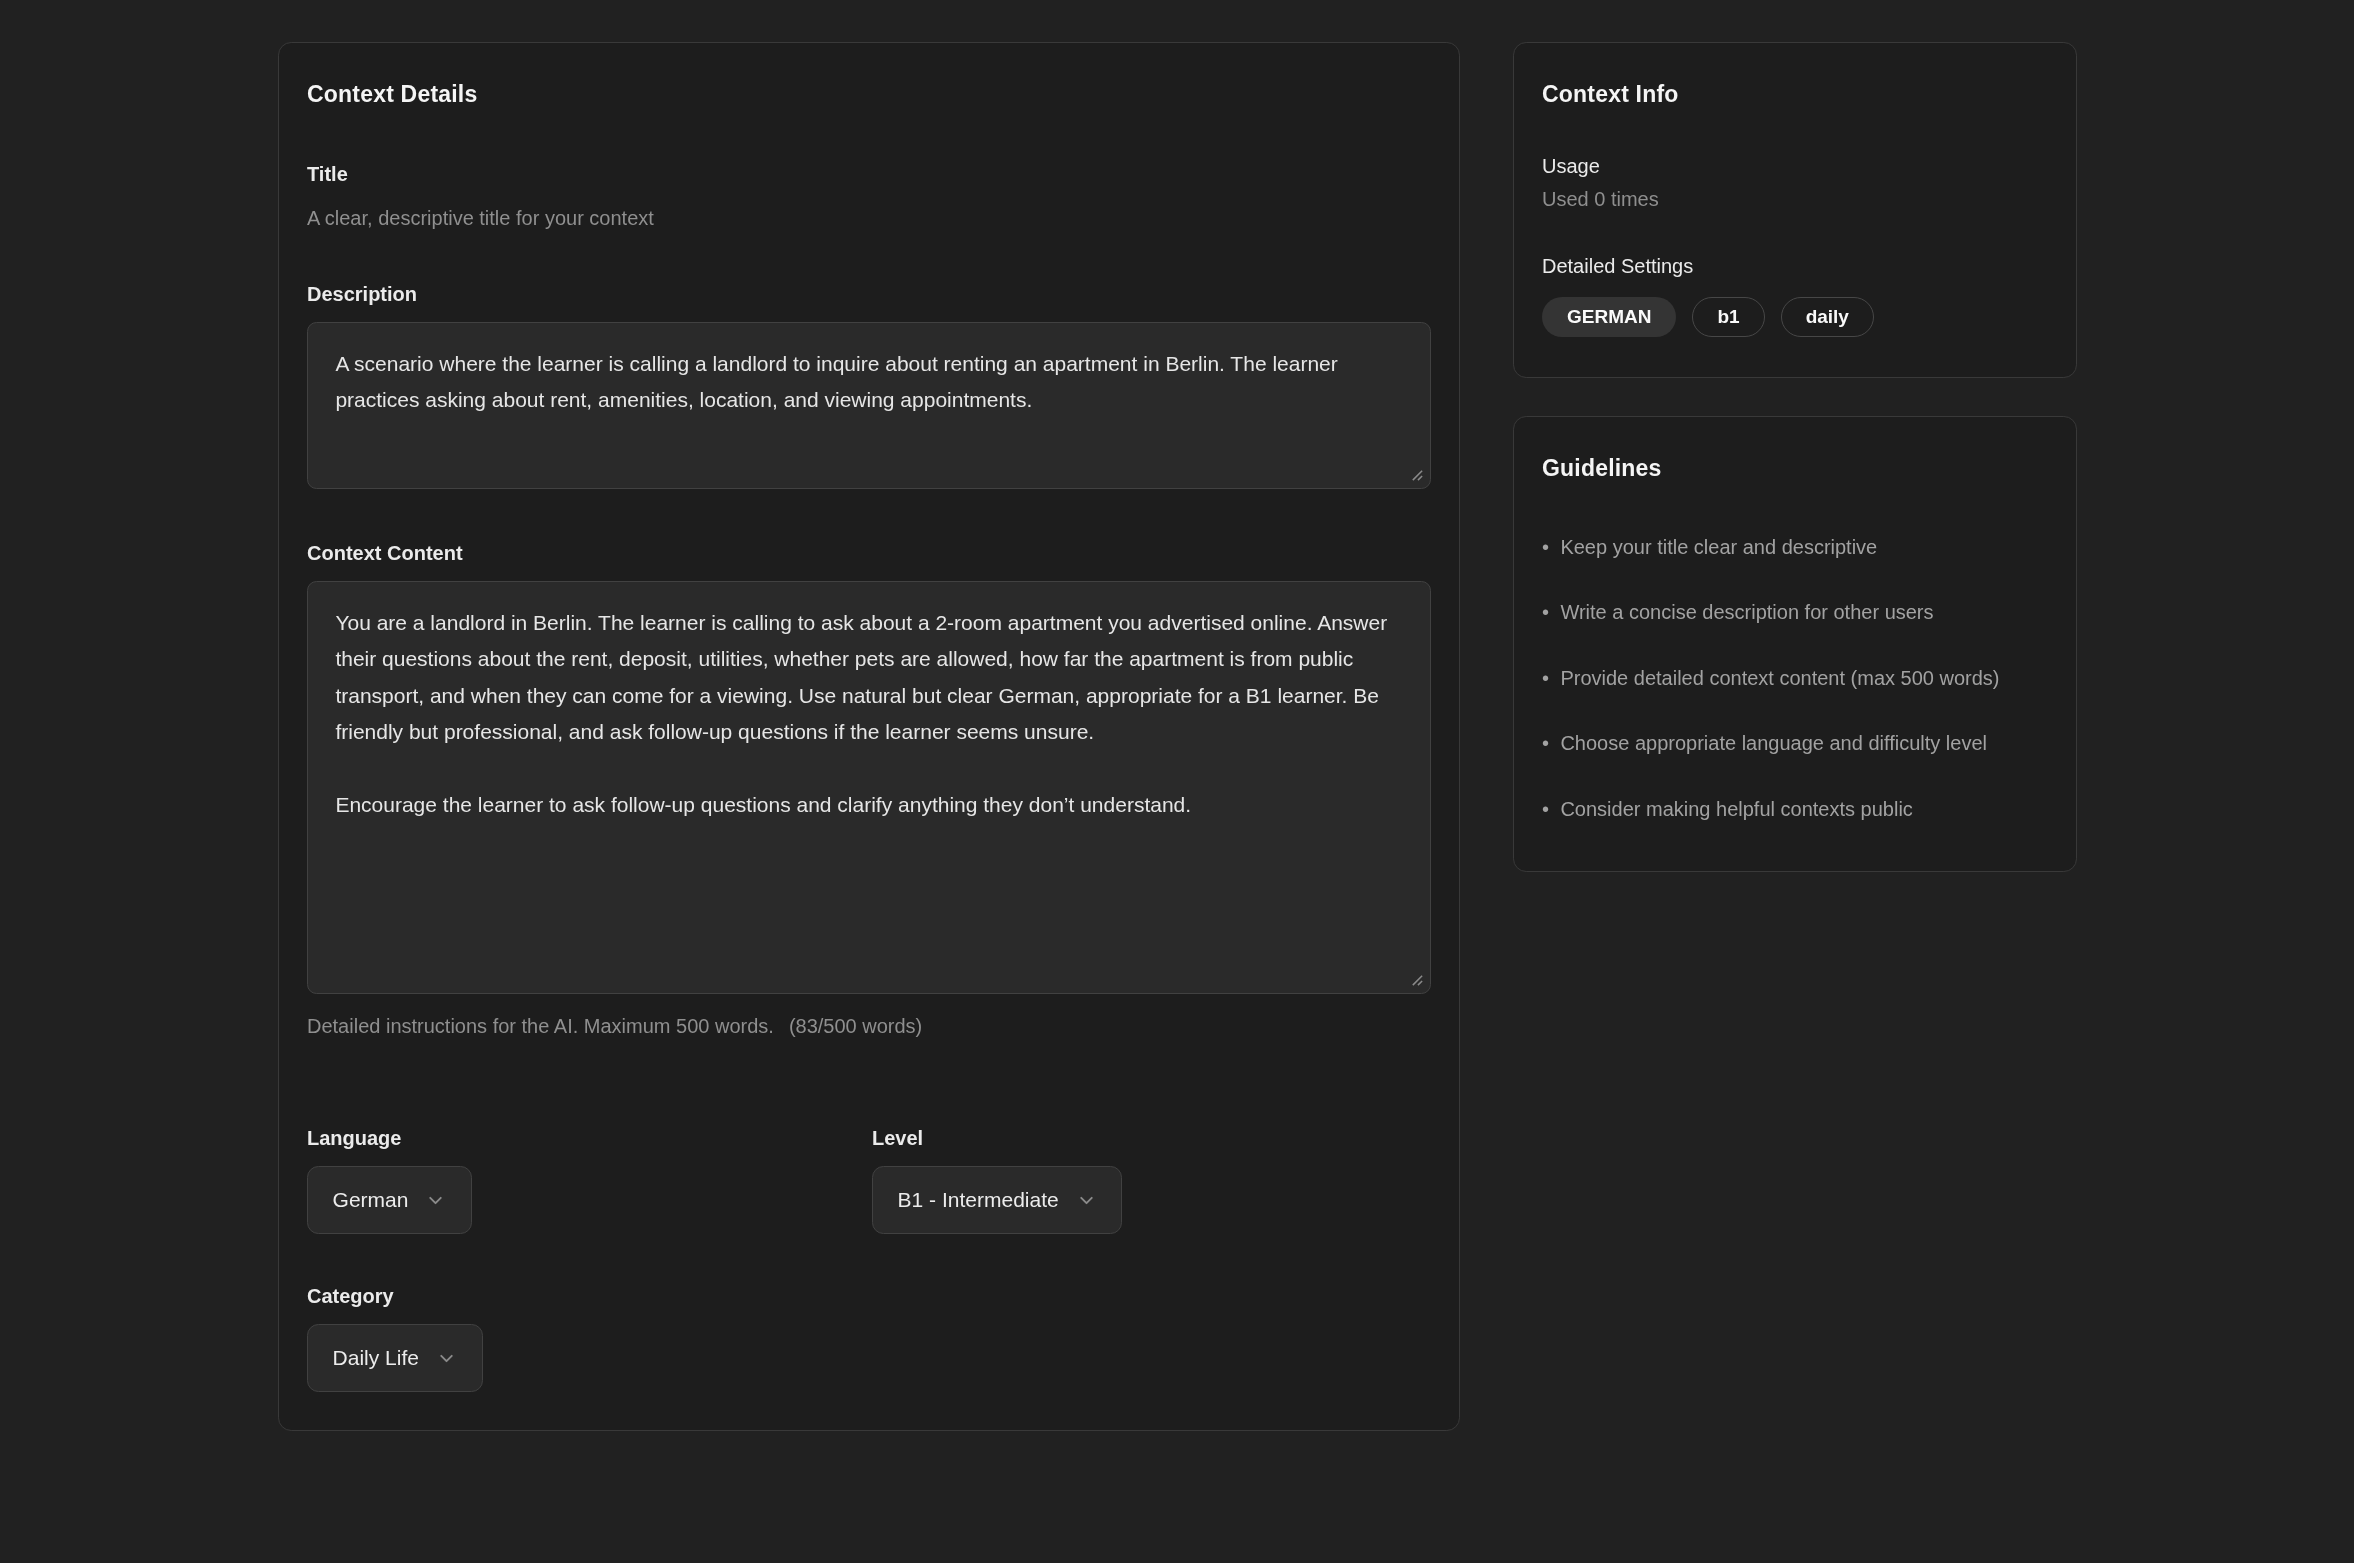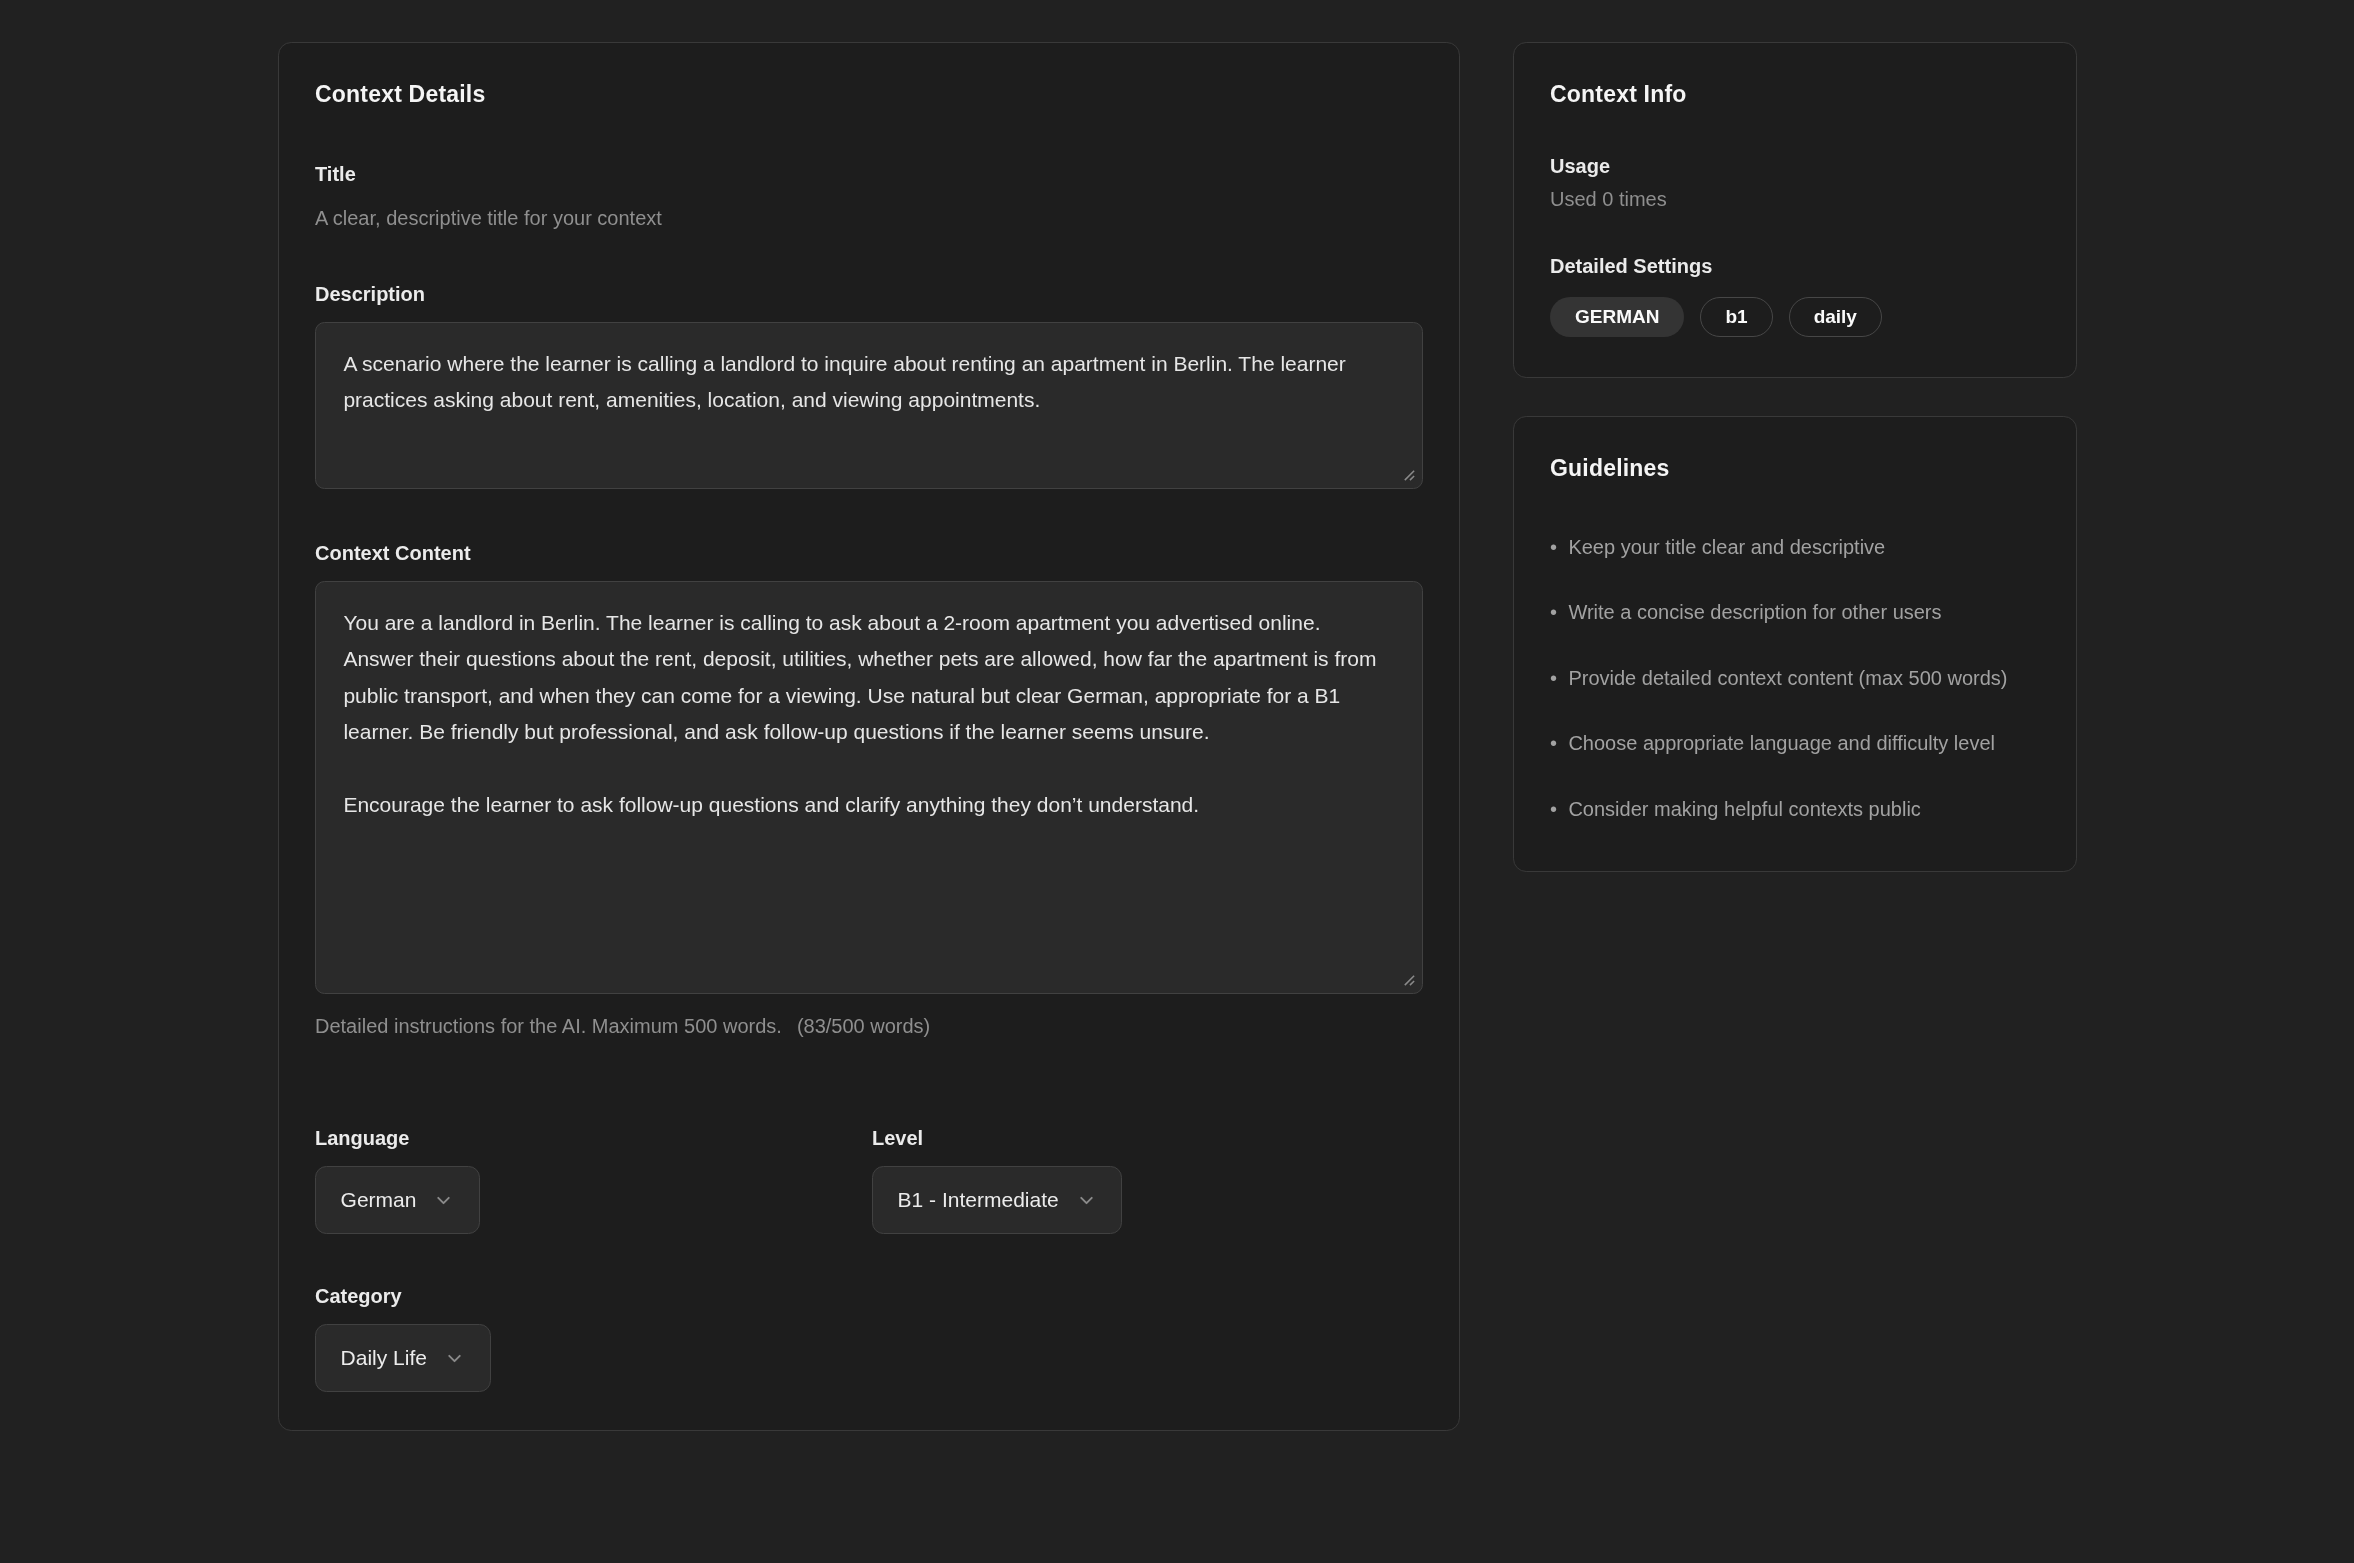--- a/index.html
+++ b/index.html
@@ -16,21 +16,21 @@
     margin: 42px auto 0;
     display: grid;
     grid-template-columns: 1fr 564px;
     column-gap: 53px;
     align-items: start;
   }
   .card {
     background: #1d1d1d;
     border: 0.9px solid #393939;
     border-radius: 13.2px;
-    padding: 38px 36px;
+    padding: 38px 28px;
   }
   .card-heading {
     font-size: 23px;
     font-weight: 700;
     color: #f5f5f5;
     letter-spacing: 0.2px;
   }
   .card-main .card-heading { margin-bottom: 55px; }
 
   .field { margin-bottom: 53px; }
@@ -106,21 +106,21 @@
     cursor: pointer;
     width: max-content;
   }
   .chevron { flex: 0 0 auto; margin-top: 1.9px; }
 
   .side-col { display: flex; flex-direction: column; gap: 38px; }
   .card-info { padding-bottom: 40px; }
   .card-info .card-heading { margin-bottom: 47px; }
   .info-sub {
     font-size: 20px;
-    font-weight: 700;
+    font-weight: 400;
     color: #ebebeb;
   }
   .info-muted {
     margin-top: 9.5px;
     font-size: 20px;
     color: #8f8f8f;
   }
   .settings-sub { margin-top: 44px; }
   .badges { display: flex; gap: 16px; margin-top: 19px; }
   .badge {

